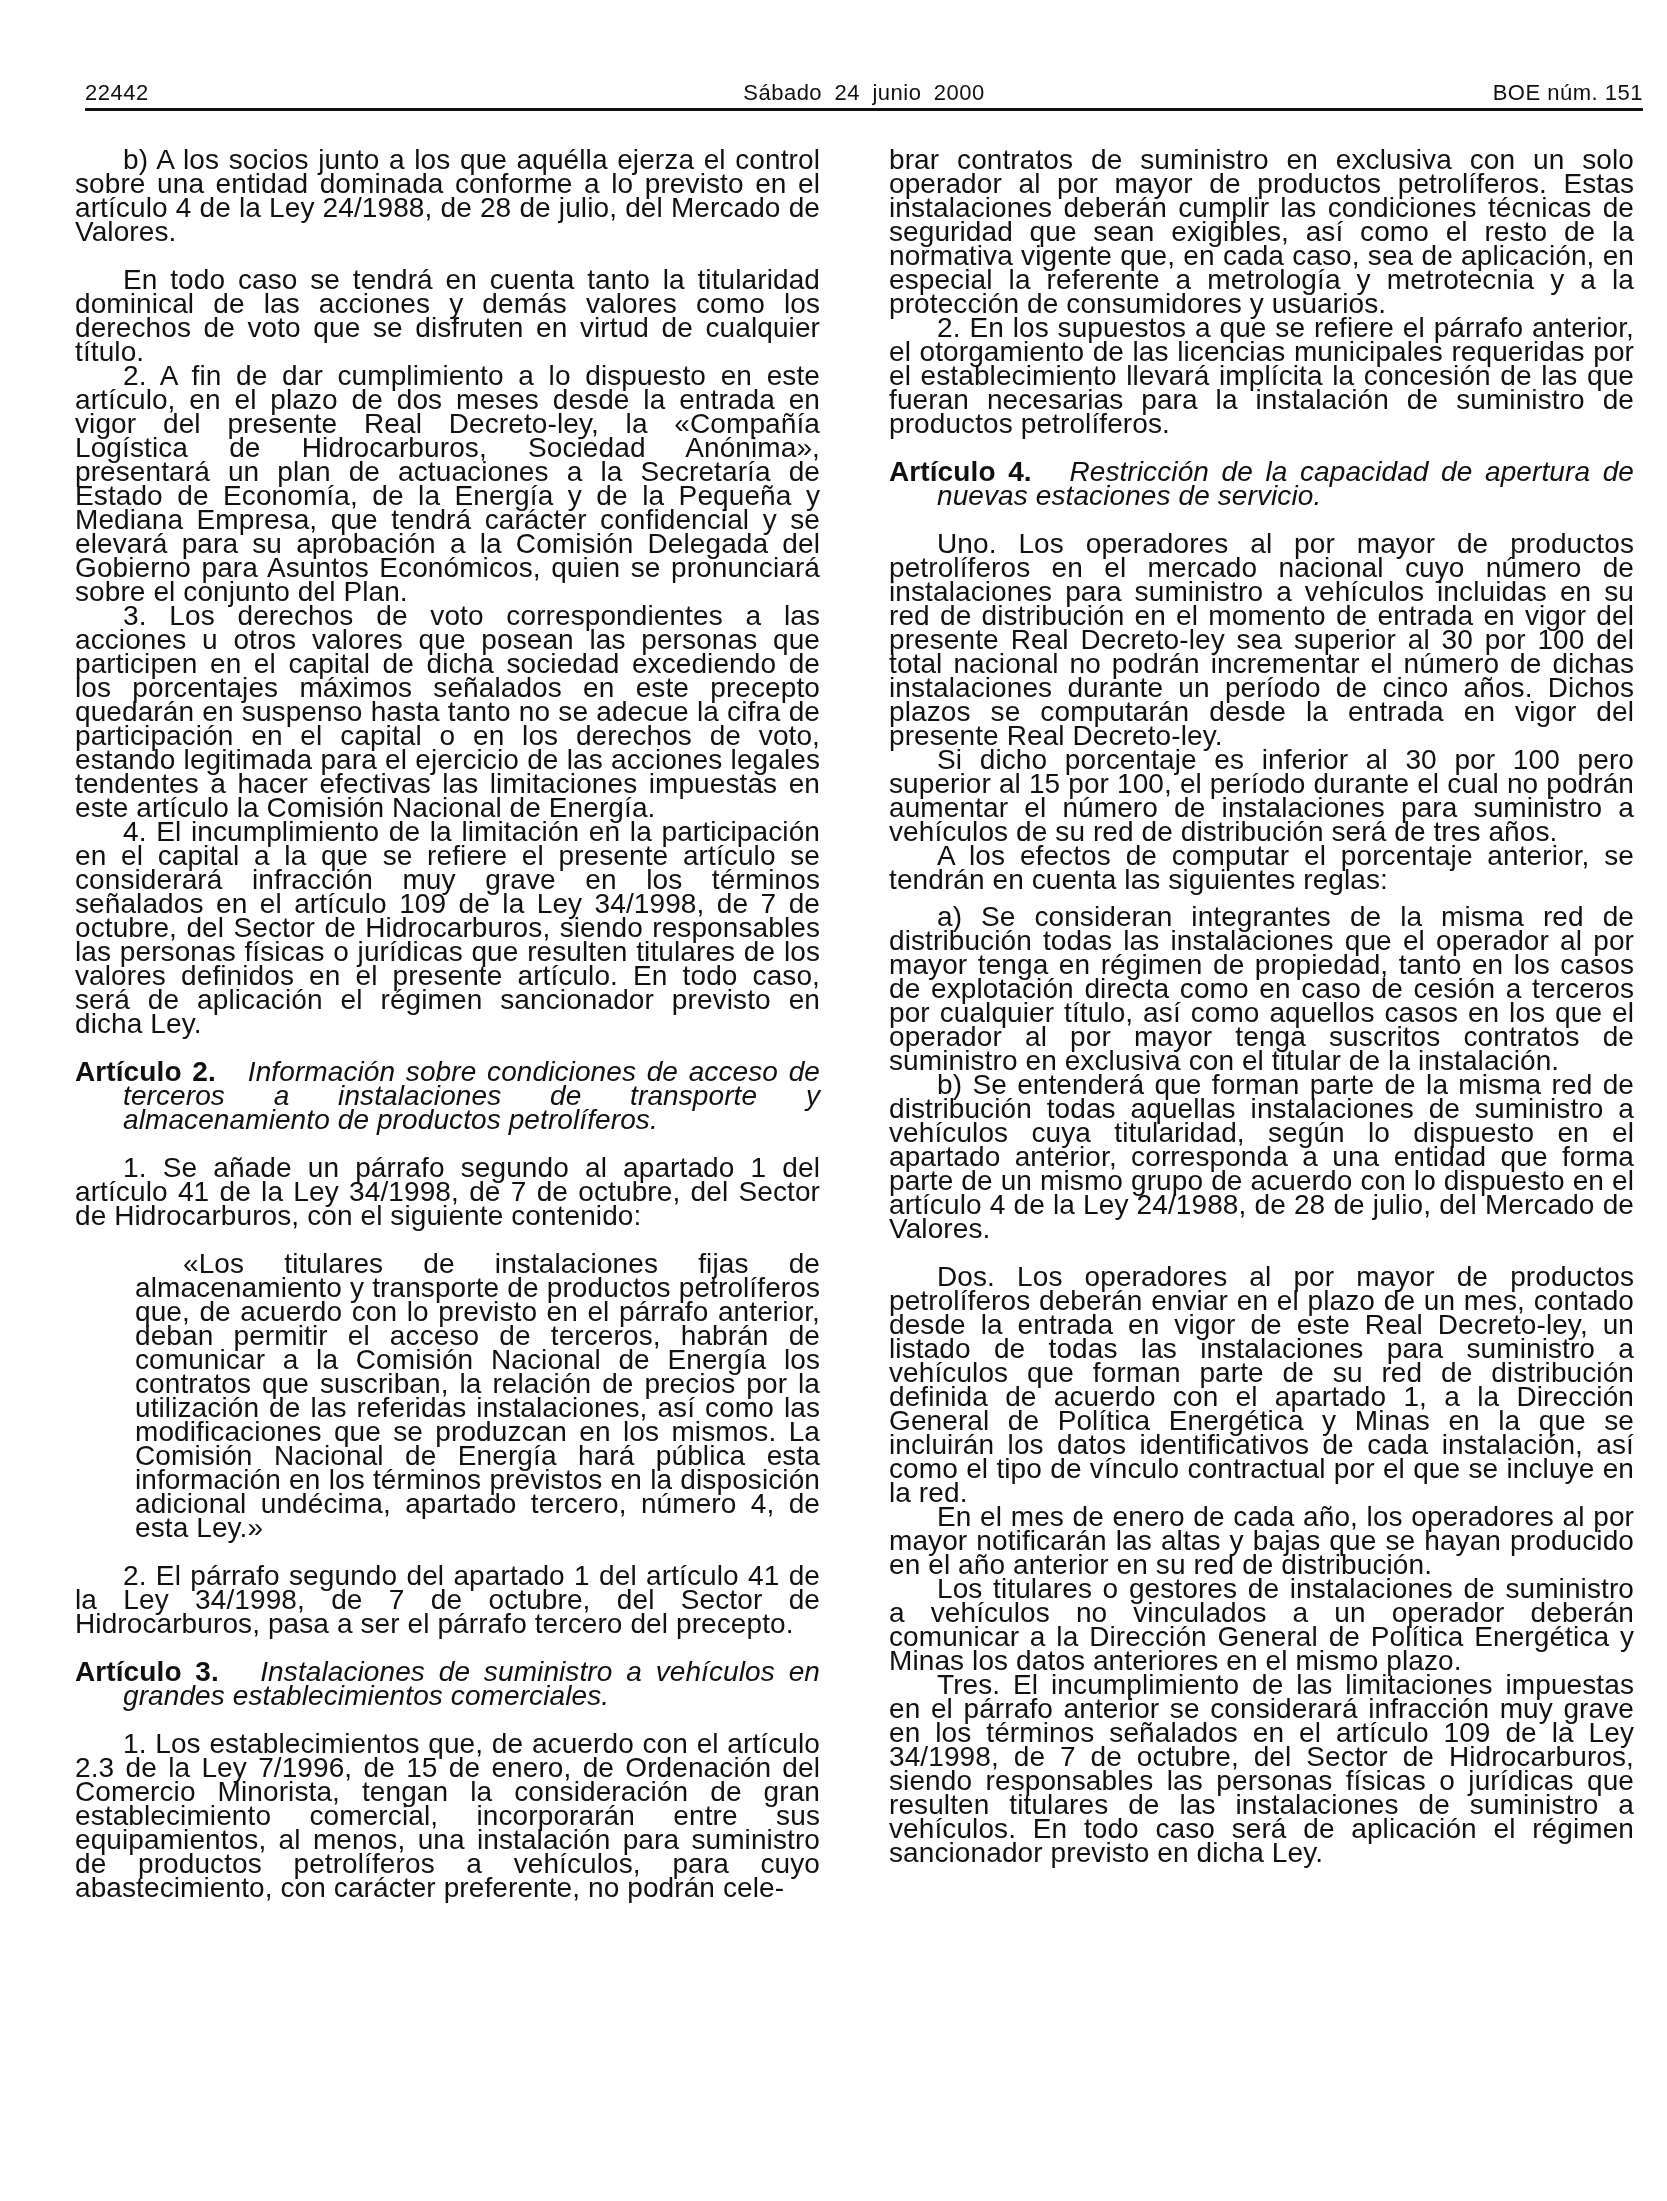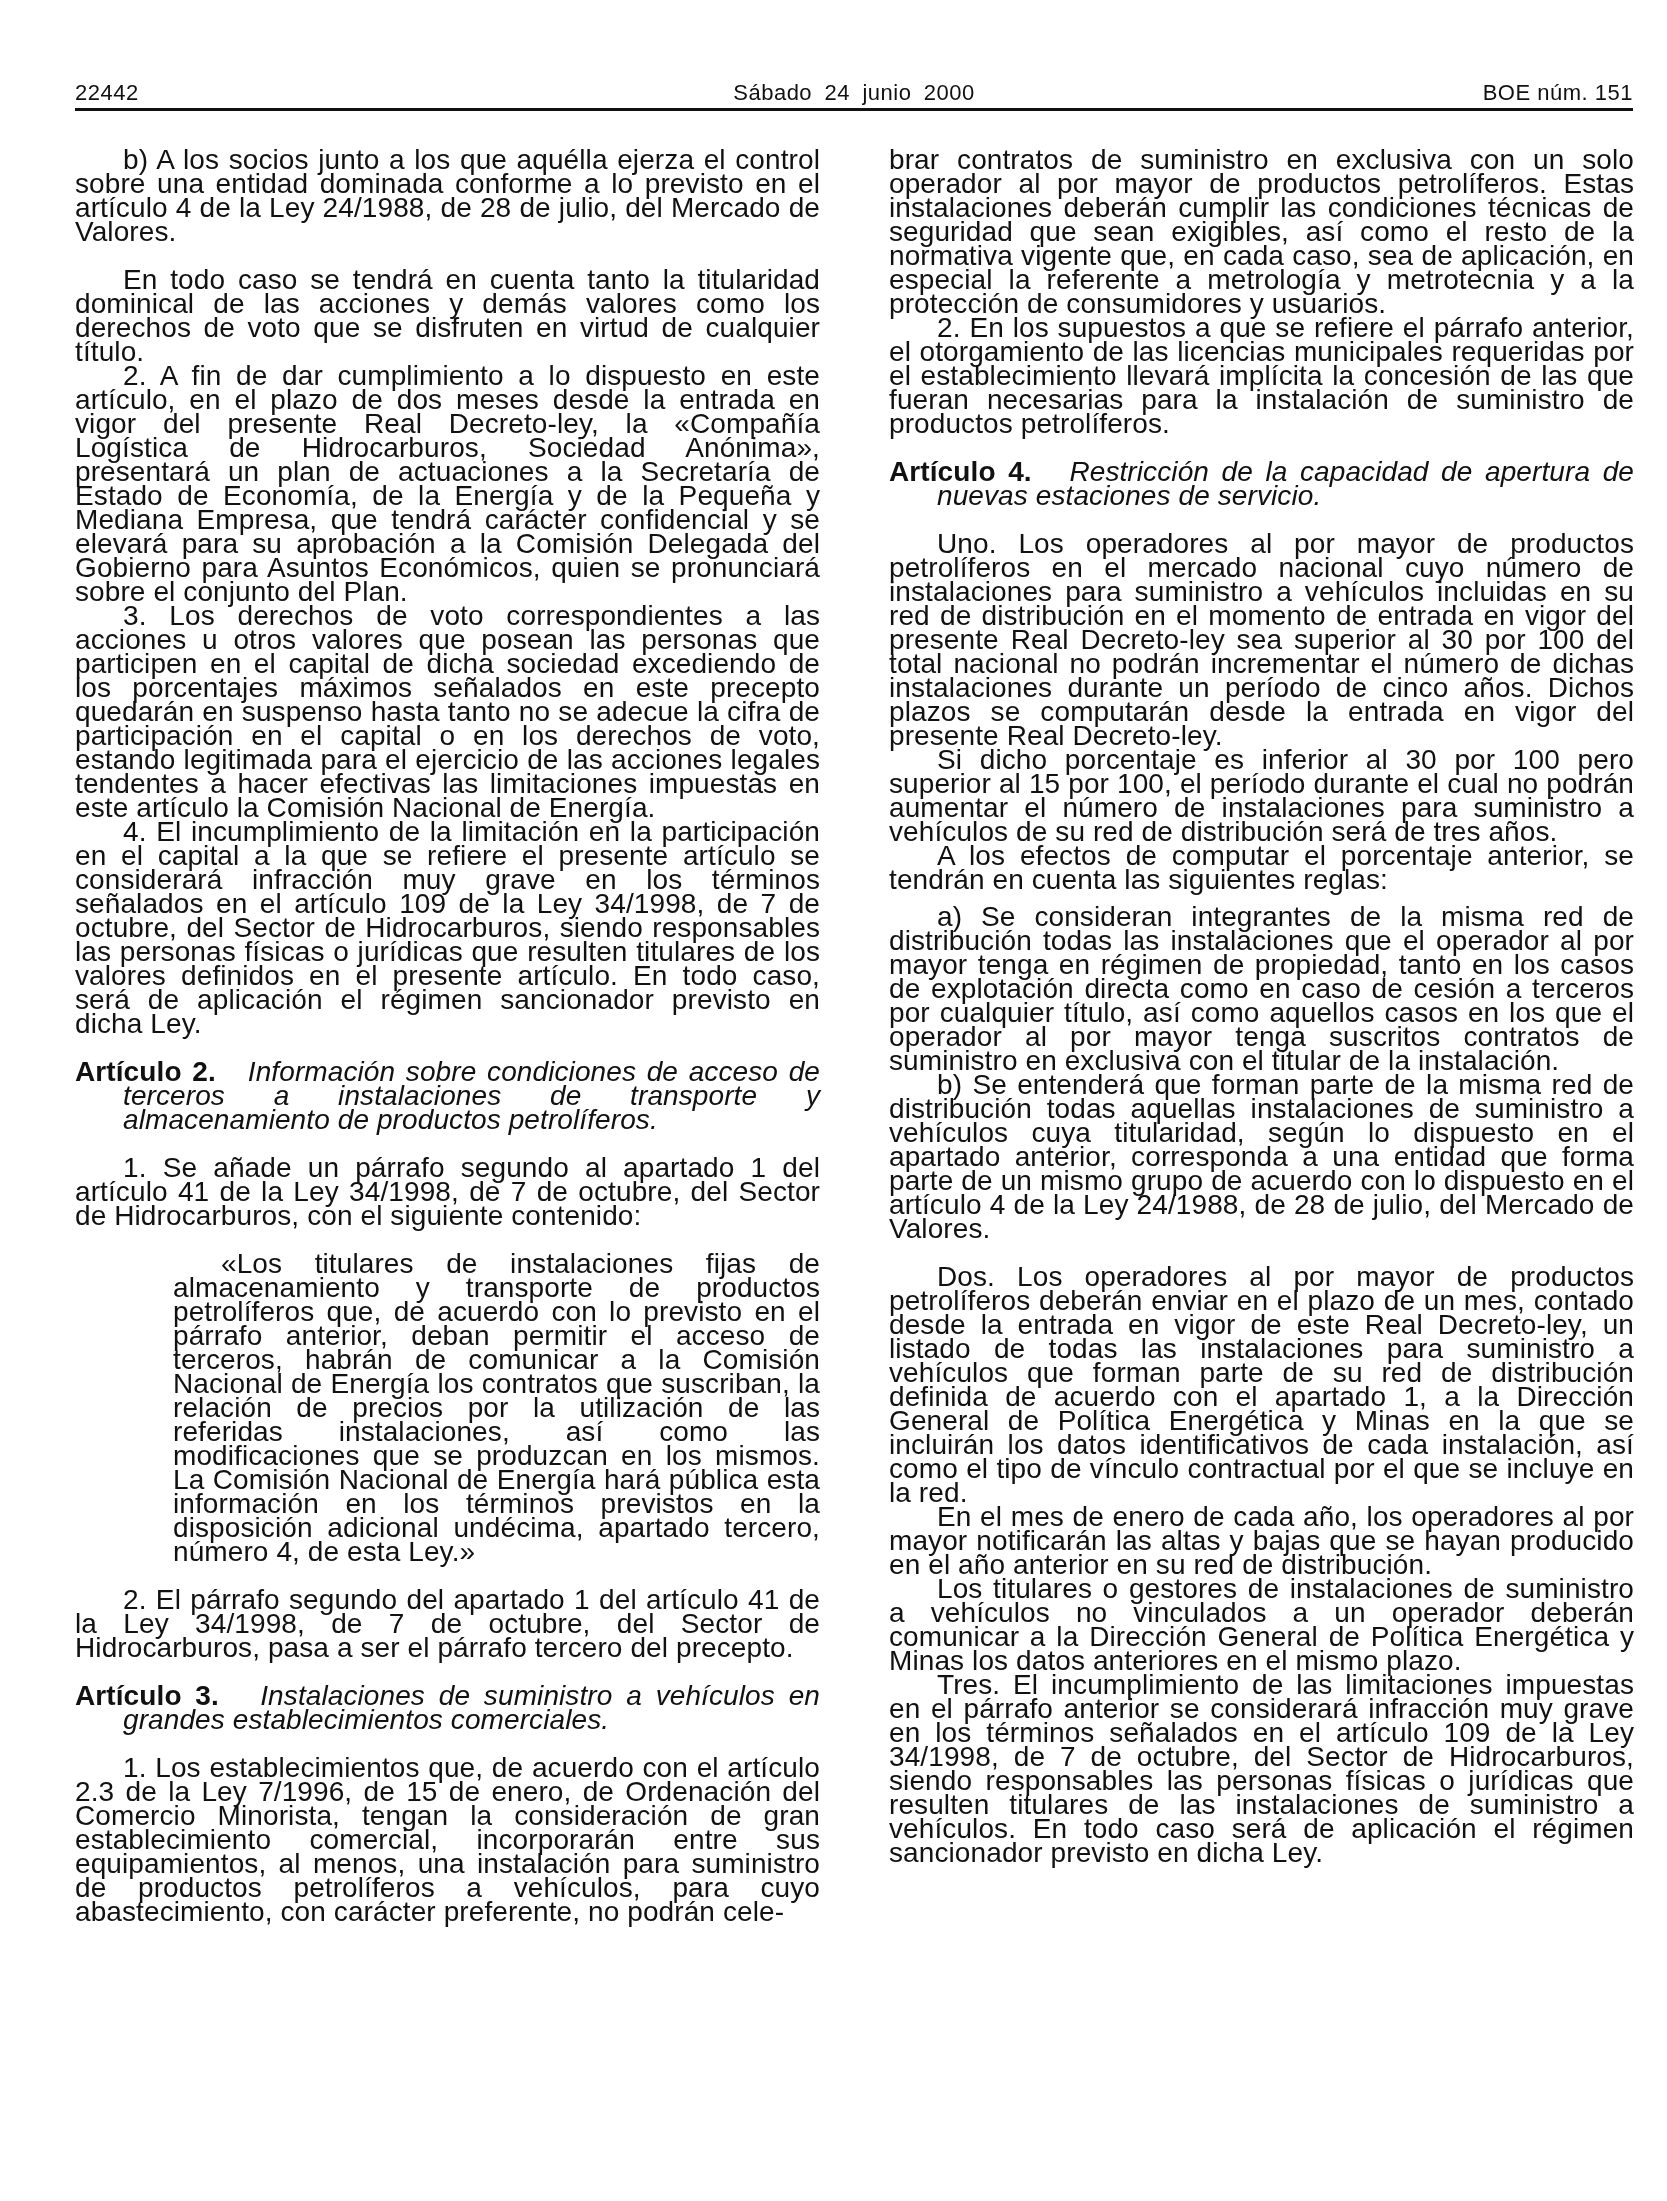--- a/index.html
+++ b/index.html
@@ -2,21 +2,21 @@
 <html><head>
 <meta charset="utf-8">
 <style>
   html, body { margin: 0; padding: 0; background: #ffffff; }
   body {
     width: 1668px; height: 2202px; position: relative; overflow: hidden;
     font-family: "Liberation Sans Narrow", "Liberation Sans", sans-serif;
     color: #111;
   }
   .header {
-    position: absolute; left: 75px; top: 81px; width: 1558px; height: 27px;
+    position: absolute; left: 85px; top: 81px; width: 1558px; height: 27px;
     border-bottom: 3.8px solid #111;
     font-size: 22px; line-height: 23px; text-decoration: underline;
   }
   .header span { position: absolute; top: 0; letter-spacing: 0.5px; }
   .h-left { left: 0; }
   .h-center { left: 0; right: 0; text-align: center; word-spacing: 5.8px; }
   .h-right { right: 0; }
 
   .col {
     position: absolute; top: 148px; width: 745px;
@@ -29,21 +29,21 @@
   p { margin: 0; text-align: justify; text-indent: 48px; hyphens: manual; }
   p.noindent { text-indent: 0; }
   p.gap { margin-top: 24px; }
   p.gap-s { margin-top: 13px; }
   .art-head {
     margin: 24px 0 24px 0; padding-left: 48px; text-indent: -48px;
     text-align: justify;
   }
   .art-head .num { font-weight: bold; }
   .art-head .title { font-style: italic; }
-  .quote { margin-left: 98px; }
+  .quote { margin-left: 60px; }
 </style>
 </head>
 <body>
 
 <div class="header">
   <span class="h-left">22442</span>
   <span class="h-center">Sábado 24 junio 2000</span>
   <span class="h-right">BOE núm. 151</span>
 </div>
 

